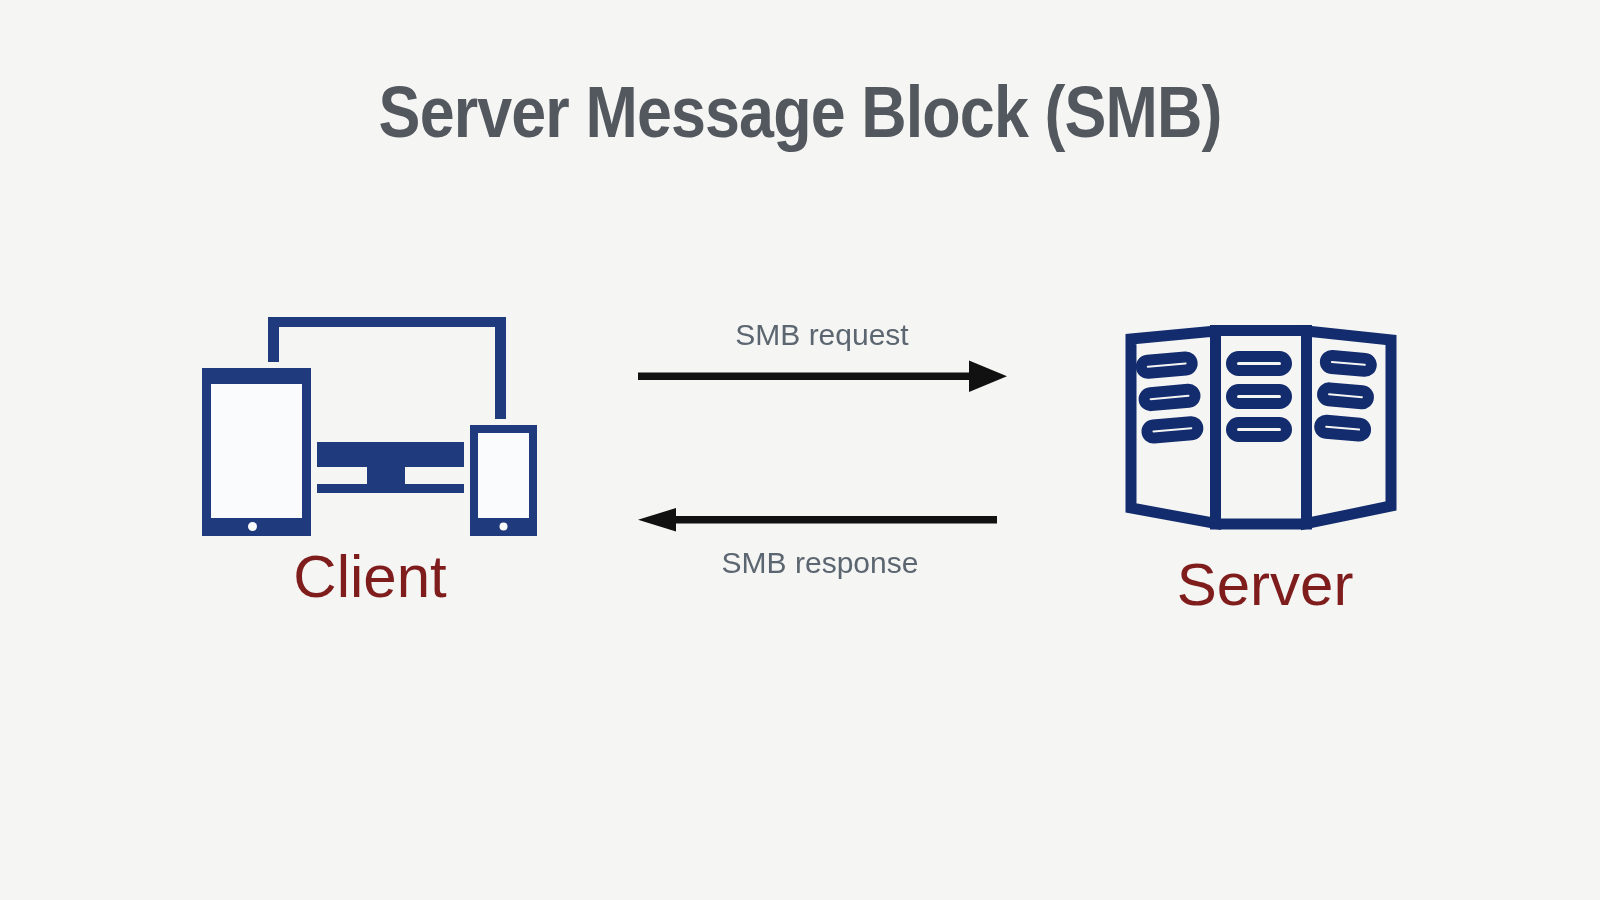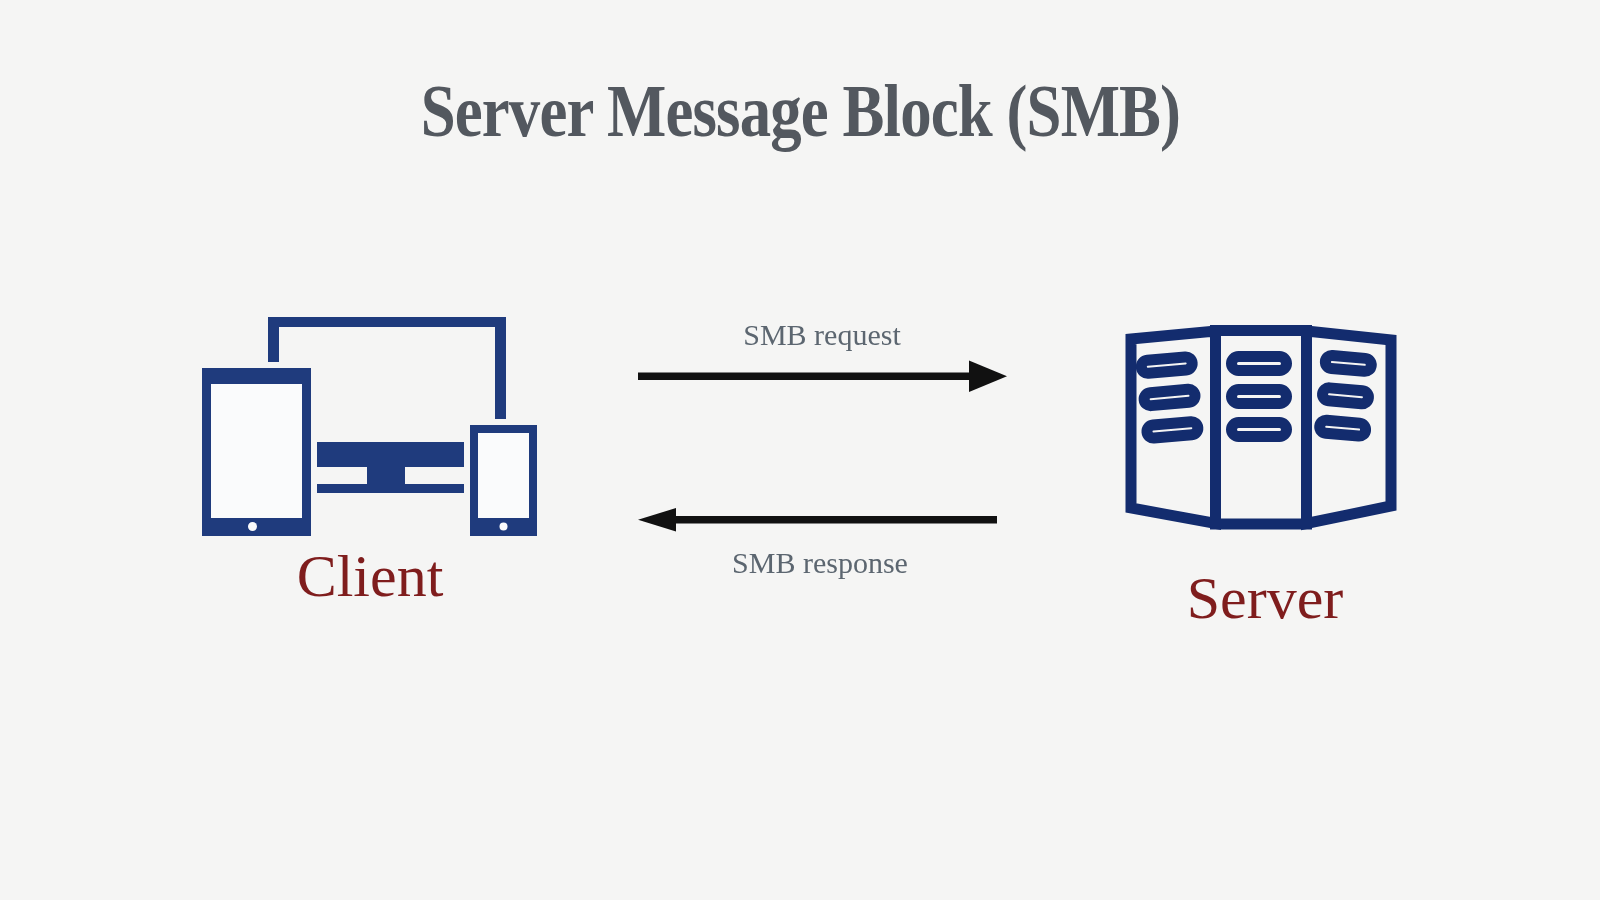--- a/index.html
+++ b/index.html
@@ -10,21 +10,20 @@
     width: 1600px;
     height: 900px;
     background: #f5f5f4;
     font-family: "Liberation Sans", sans-serif;
     overflow: hidden;
   }
   .stage {
     position: relative;
     width: 1600px;
     height: 852px;
-    font-family: Liberation Serif, serif;
   }
   .page-title {
     position: absolute;
     top: 70px;
     left: 0;
     width: 1600px;
     display: flex;
     justify-content: center;
     align-items: flex-start;
   }
@@ -132,15 +131,15 @@
       <polygon points="676,508 638,519.8 676,531.5"></polygon>
     </g>
   </svg>
 
   <div class="msg-label" style="left:622px; top:318px;">SMB request</div>
 
   <div class="msg-label" style="left:620px; top:546px;">SMB response</div>
 
   <div class="node-label" style="left:190px; top:542px;">Client</div>
 
-  <div class="node-label" style="left:1085px; top:564px;">Server</div>
+  <div class="node-label" style="left:1085px; top:550px;">Server</div>
 
 </div>
 
 </body></html>

